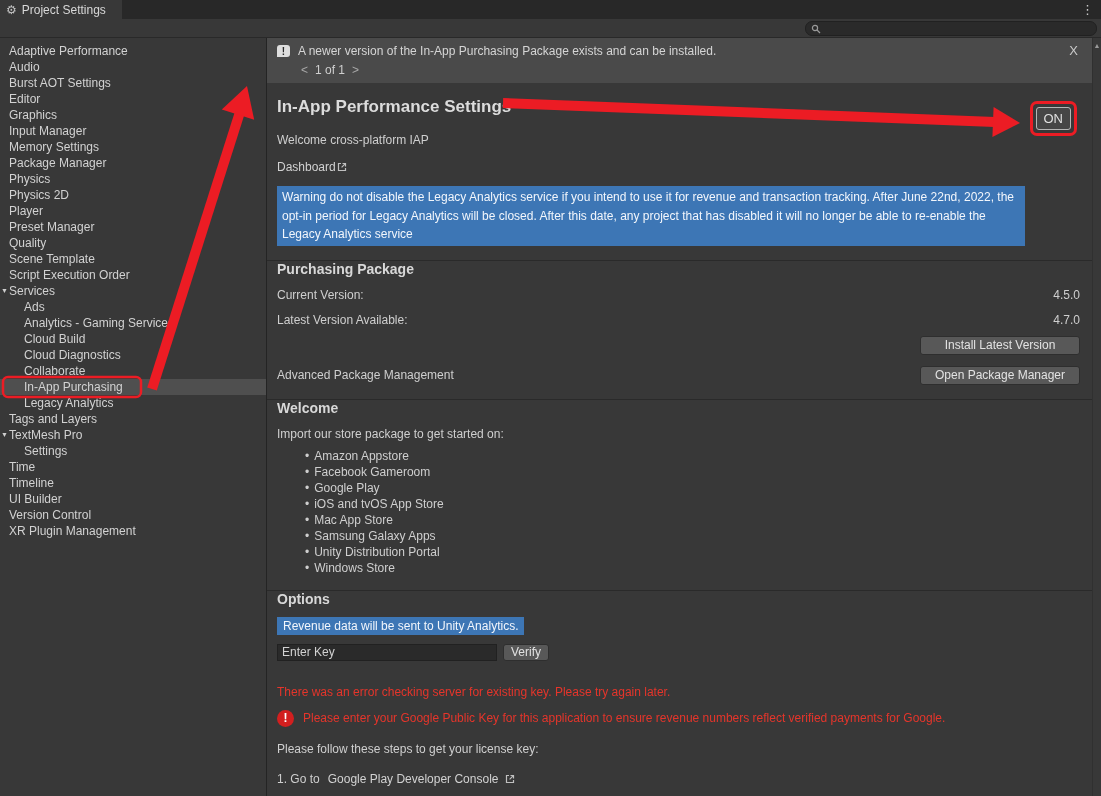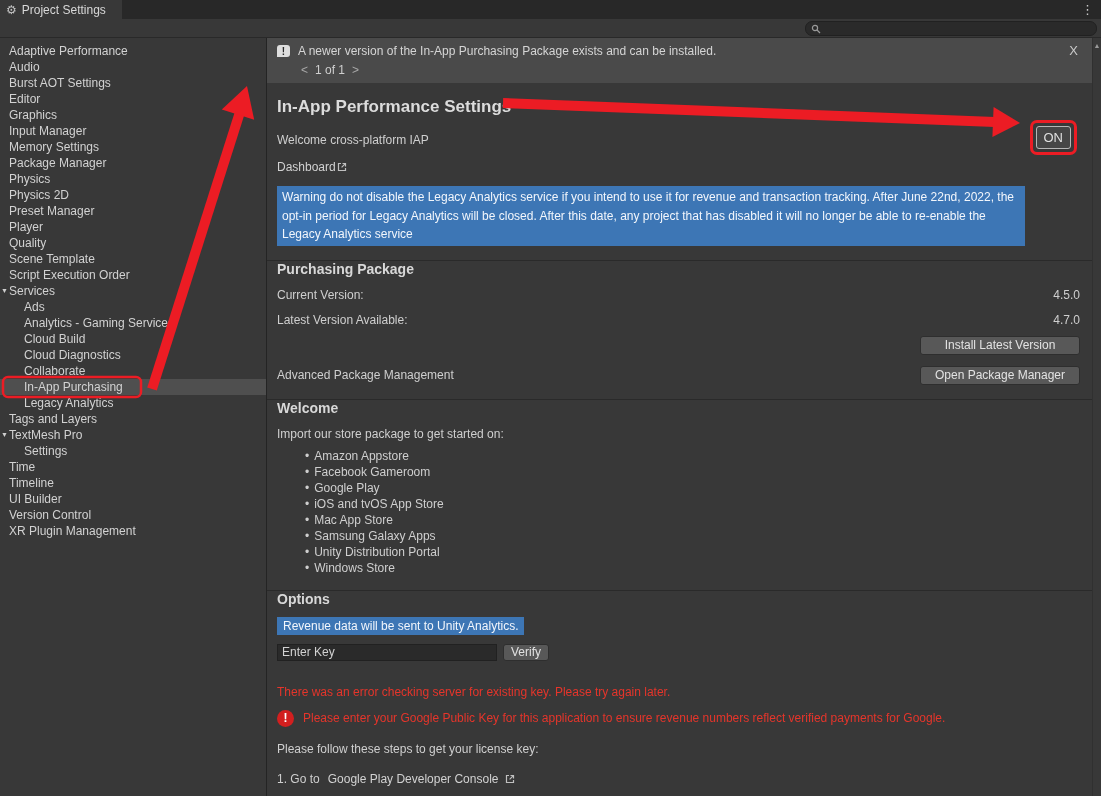--- a/index.html
+++ b/index.html
@@ -98,21 +98,21 @@
   .err-icon {
     width: 17px; height: 17px; border-radius: 50%; background: #d21f1f; color: #fff;
     font-weight: bold; font-size: 12px; display: inline-flex; align-items: center; justify-content: center; flex: none;
   }
   .steps-intro { margin-top: 15px; }
   .step { display: flex; align-items: center; gap: 6px; font-size: 12px; color: #cfcfcf; margin-top: 16px; }
   .step .num { margin-right: 2px; }
 
   
   .on-wrap {
-    position: absolute; top: 37px; right: 15px;
+    position: absolute; top: 18px; right: 15px;
     border: 3px solid #ec1c24; border-radius: 7px; padding: 3px; z-index: 5;
   }
   .on-btn {
     background: #464646; border: 1px solid #b6b6b6; border-radius: 3px;
     color: #e0e0e0; font-size: 13px; padding: 3px 7px; cursor: pointer; font-family: inherit;
   }
 
   
   .scrollbar { position: absolute; top: 0; right: 0; width: 9px; height: 100%; background: #383838; border-left: 1px solid #303030; }
   .scroll-up { color: #9a9a9a; font-size: 7px; text-align: center; margin-top: 4px; cursor: pointer; }
@@ -184,25 +184,25 @@
         <div class="side-item">
           
           <span class="side-label">Physics</span>
         </div>
         <div class="side-item">
           
           <span class="side-label">Physics 2D</span>
         </div>
         <div class="side-item">
           
+          <span class="side-label">Player</span>
+        </div>
+        <div class="side-item">
+          
           <span class="side-label">Preset Manager</span>
-        </div>
-        <div class="side-item">
-          
-          <span class="side-label">Player</span>
         </div>
         <div class="side-item">
           
           <span class="side-label">Quality</span>
         </div>
         <div class="side-item">
           
           <span class="side-label">Scene Template</span>
         </div>
         <div class="side-item">

